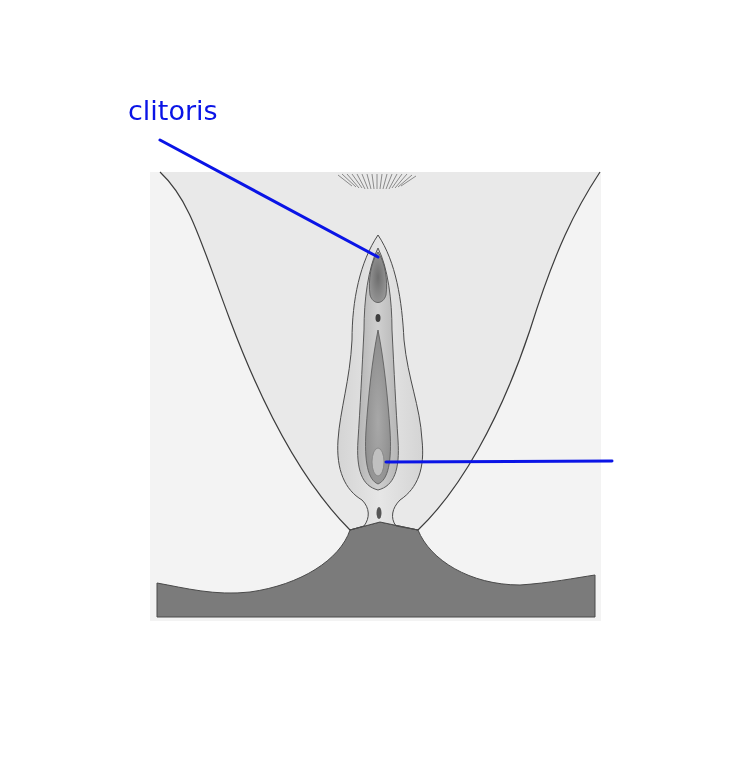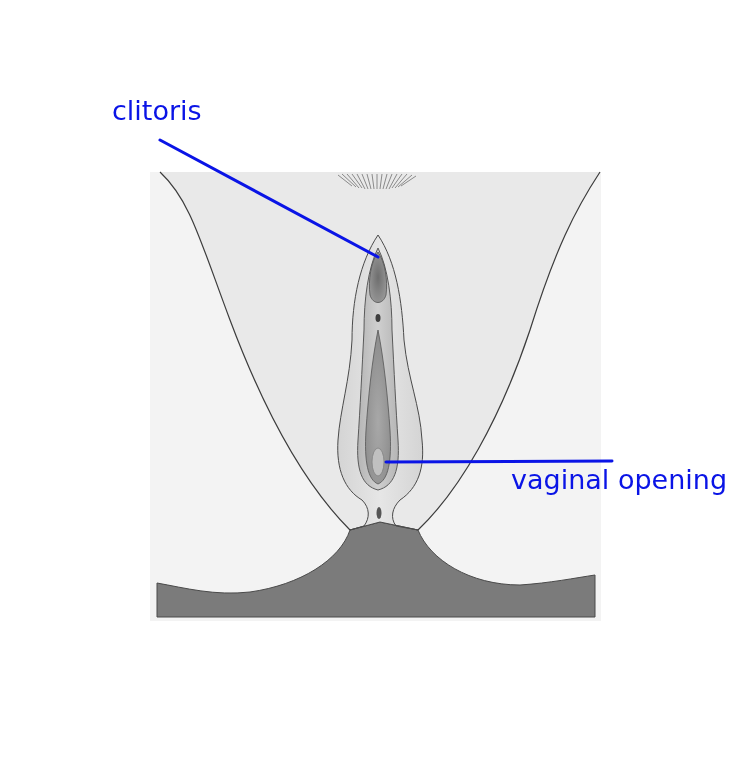--- a/index.html
+++ b/index.html
@@ -22,21 +22,21 @@
       height: 764px;
     }
     .label {
       position: absolute;
       font-family: "DejaVu Sans", sans-serif;
       font-size: 27px;
       line-height: 1;
       white-space: nowrap;
     }
     #label-clitoris {
-      left: 112px;
+      left: 128px;
       top: 97px;
     }
     #label-vaginal {
       left: 511px;
       top: 466px;
     }
   </style>
 </head>
 <body>
 
@@ -117,14 +117,13 @@
 
     <ellipse cx="378" cy="462" rx="6" ry="14" fill="#c0c0c0" stroke="#808080" stroke-width="0.8"></ellipse>
 
     <ellipse cx="379" cy="513" rx="2.5" ry="6" fill="#555555"></ellipse>
 
     <line x1="160" y1="140" x2="378" y2="257" stroke="#0a14e6" stroke-width="3" stroke-linecap="round"></line>
     <line x1="386" y1="462" x2="612" y2="461" stroke="#0a14e6" stroke-width="3" stroke-linecap="round"></line>
   </svg>
 
   <div class="label" id="label-clitoris" style="color:#0a14e6">clitoris</div>
-  <div class="label" id="label-vaginal" style="color:#0a14e6">vaginal opening</div>
 </div>
 
 </body></html>

